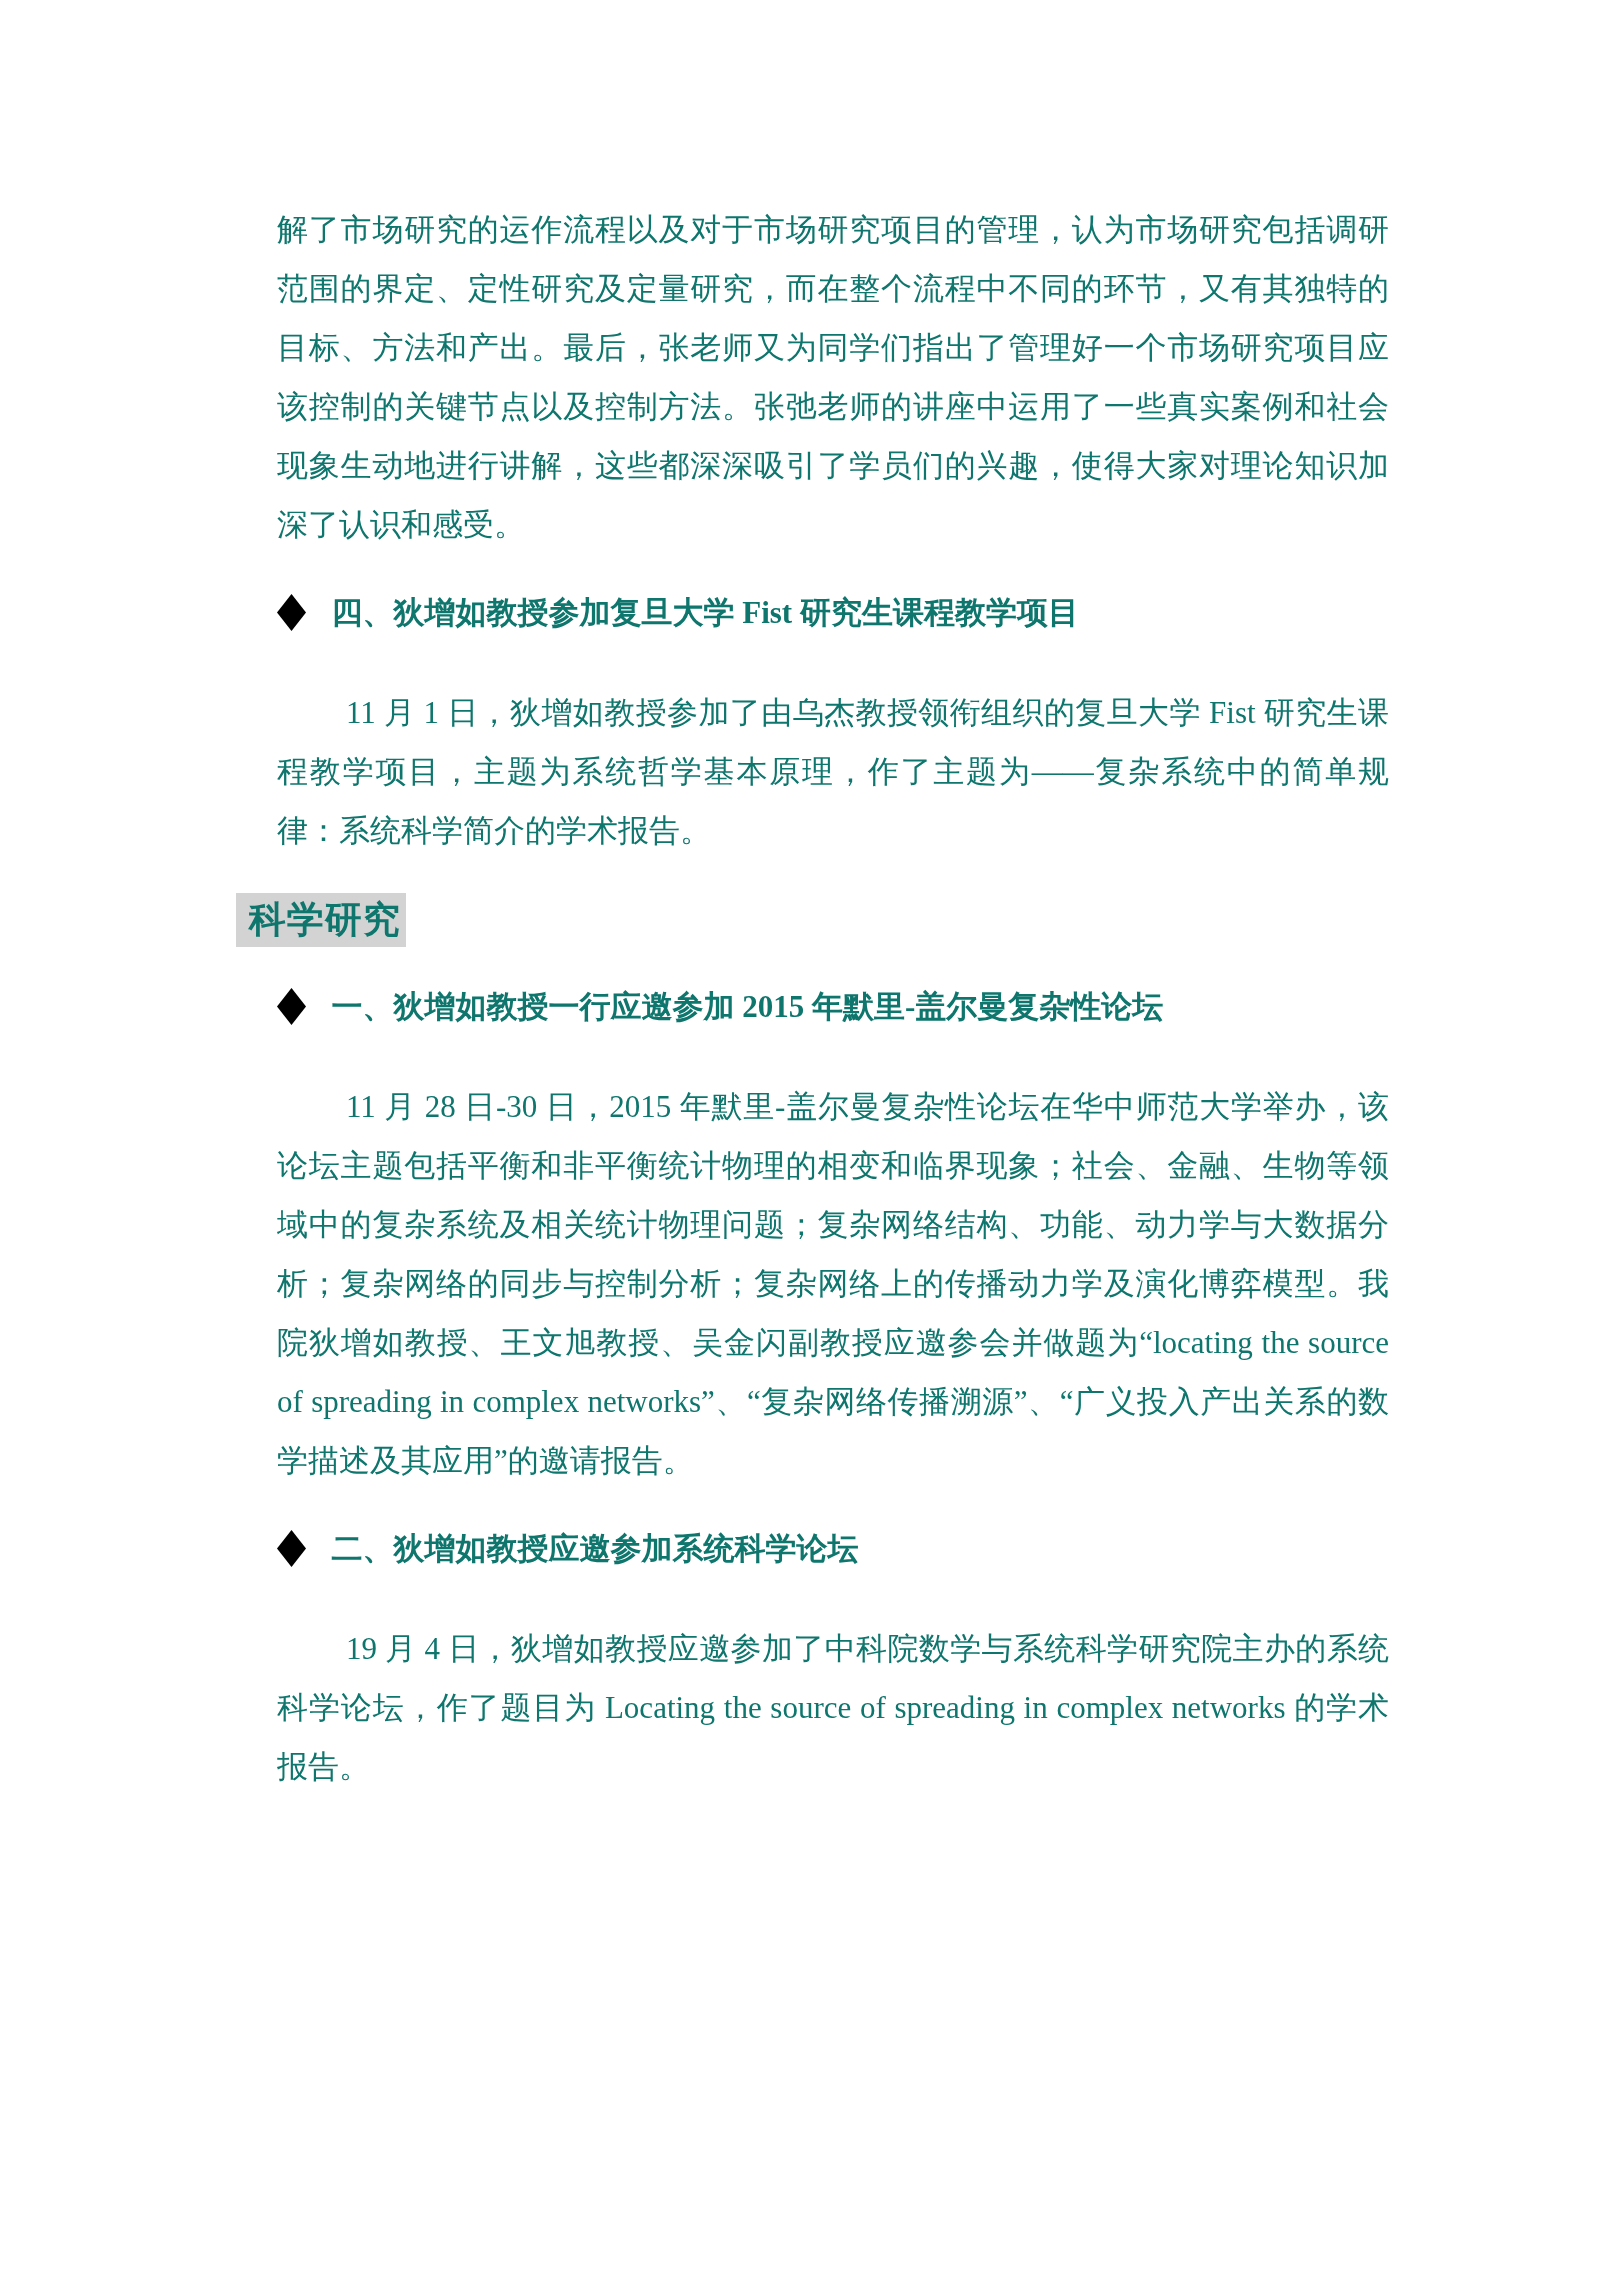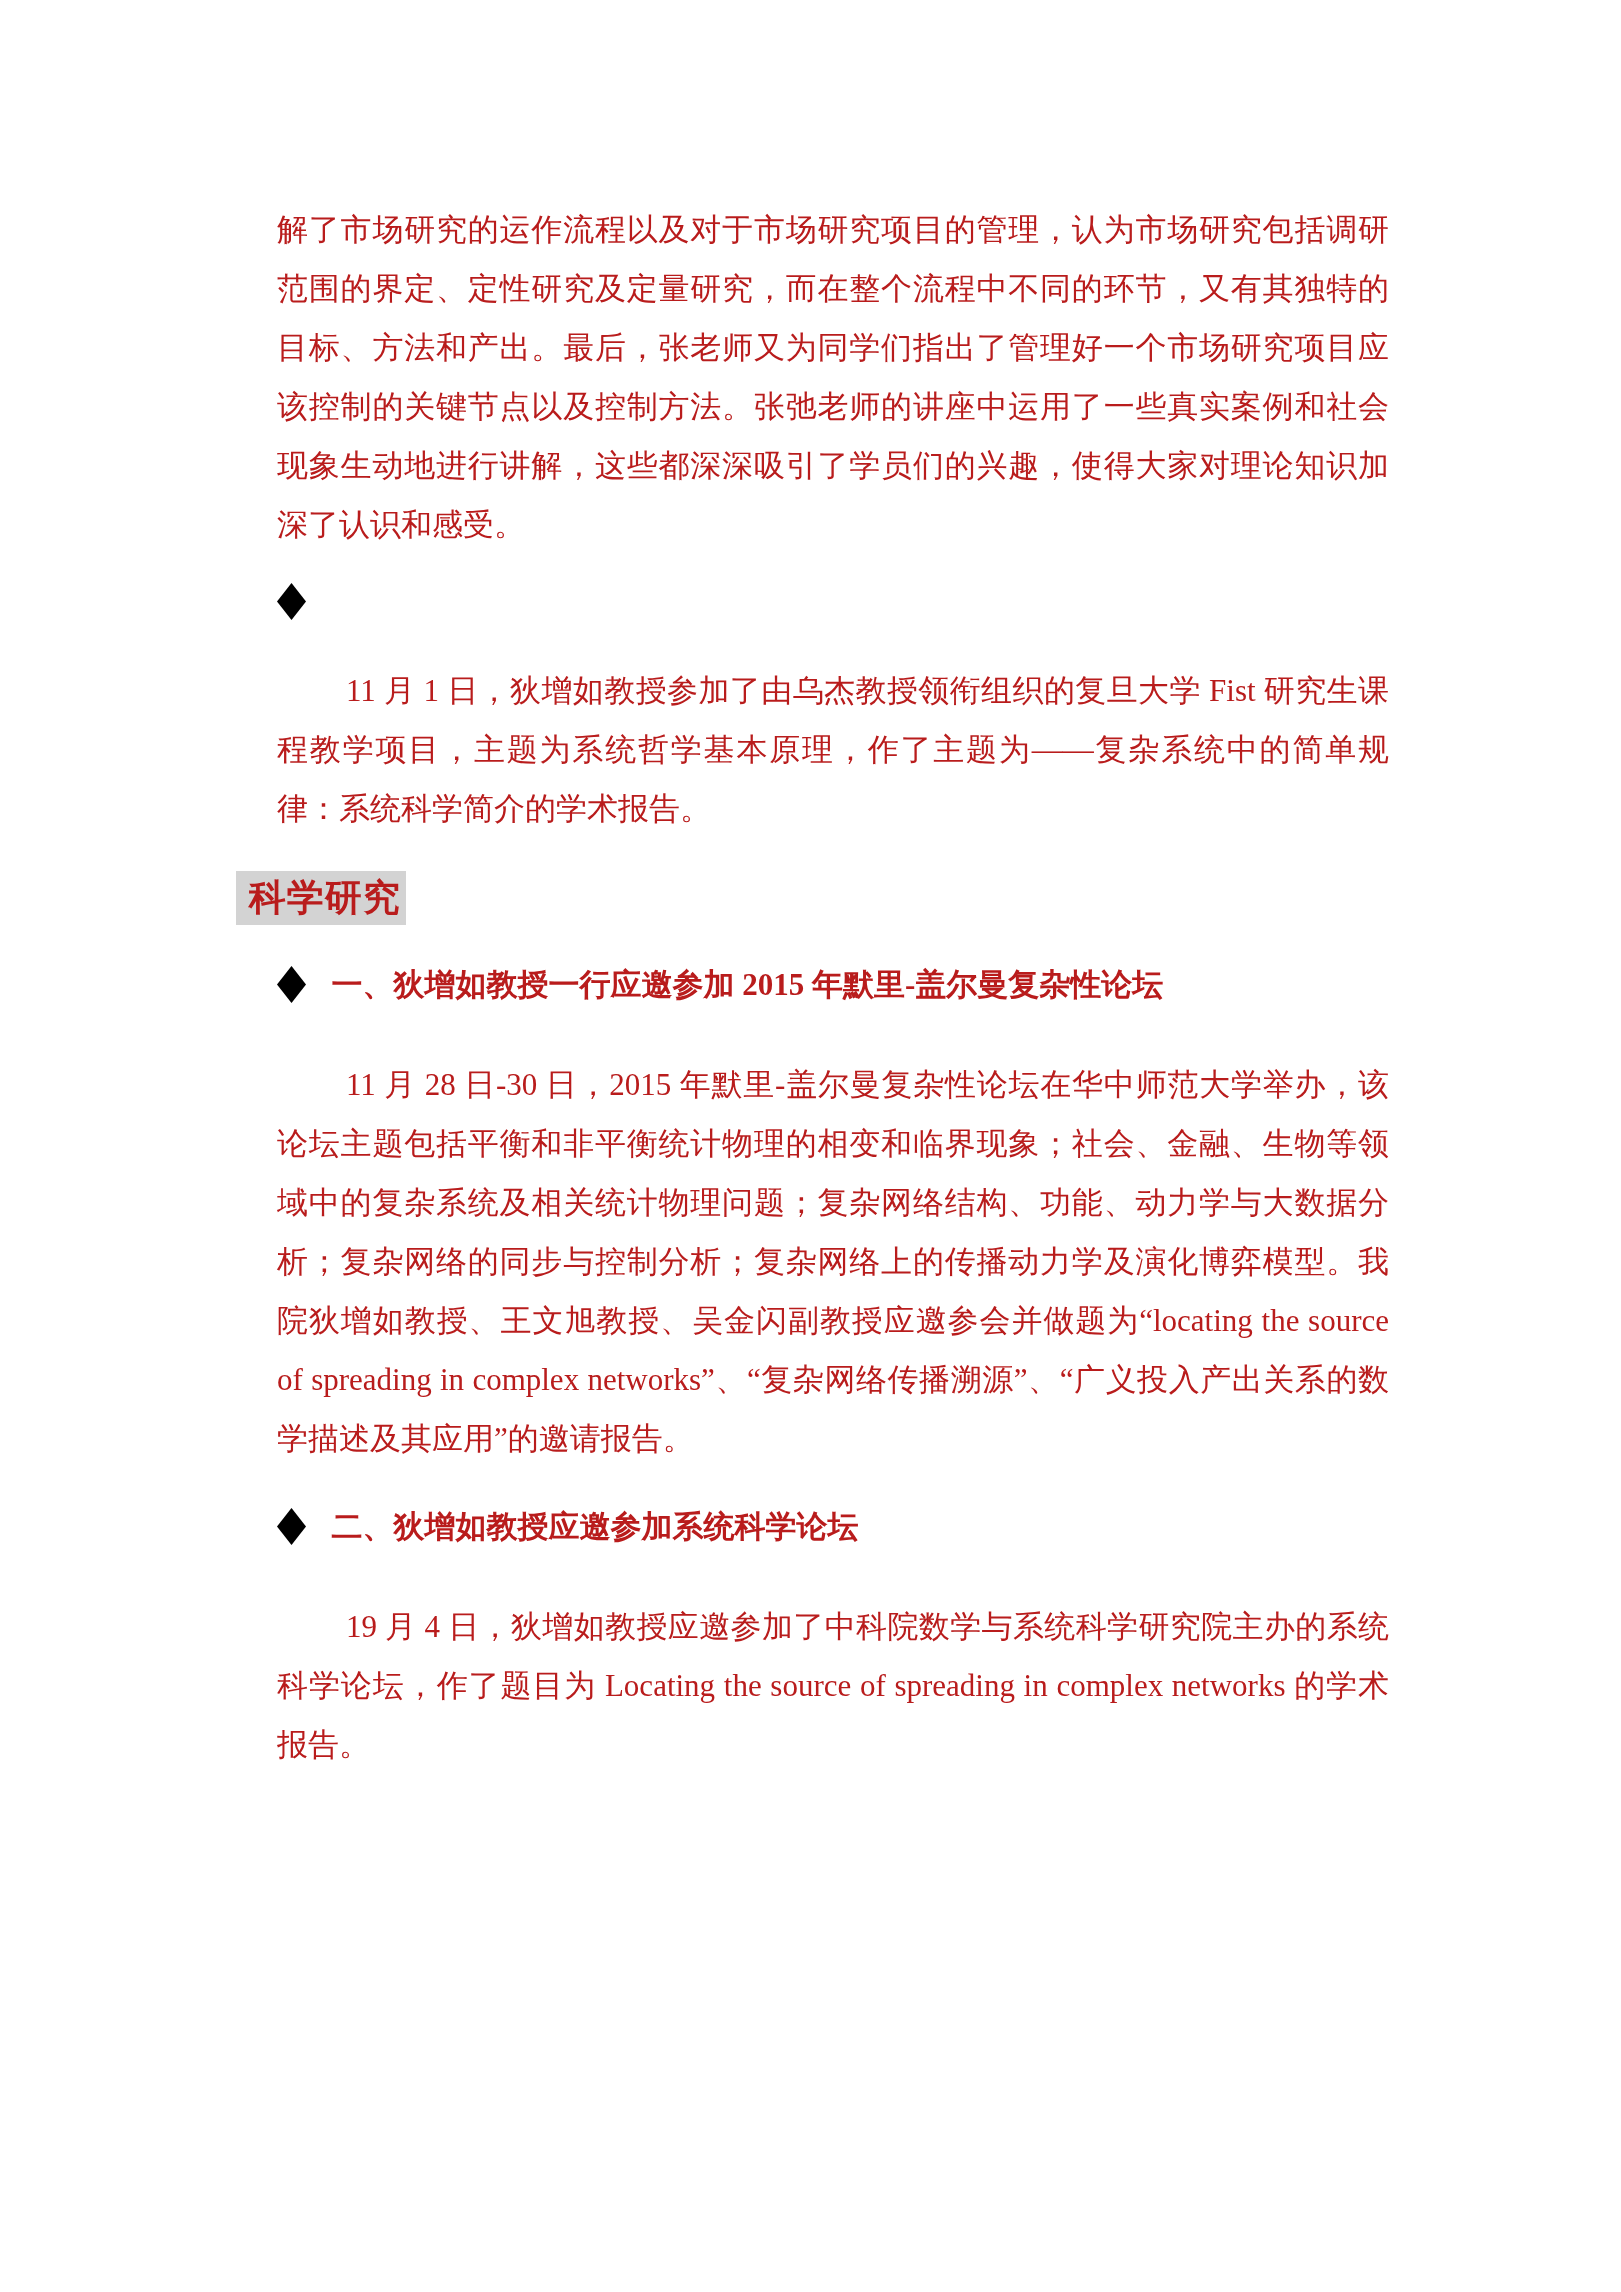--- a/index.html
+++ b/index.html
@@ -5,21 +5,21 @@
   html, body {
     margin: 0;
     padding: 0;
     background: #ffffff;
   }
   .page {
     position: relative;
     width: 1621px;
     height: 2293px;
     background: #ffffff;
-    color: #b91c1c;
+    color: #0f766e;
     font-family: "Liberation Serif", "DejaVu Serif", serif;
     overflow: hidden;
   }
   .content {
     position: absolute;
     left: 277px;
     top: 200px;
     width: 1112px;
   }
   .para {
@@ -81,20 +81,21 @@
 </head>
 <body>
 
 <div class="page">
   <div class="content">
 
     <p class="para">解了市场研究的运作流程以及对于市场研究项目的管理，认为市场研究包括调研范围的界定、定性研究及定量研究，而在整个流程中不同的环节，又有其独特的目标、方法和产出。最后，张老师又为同学们指出了管理好一个市场研究项目应该控制的关键节点以及控制方法。张弛老师的讲座中运用了一些真实案例和社会现象生动地进行讲解，这些都深深吸引了学员们的兴趣，使得大家对理论知识加深了认识和感受。</p>
 
     <div class="dheading">
       <span class="diamond"></span>
+      <span>四、狄增如教授参加复旦大学 Fist 研究生课程教学项目</span>
     </div>
 
     <p class="para indent">11 月 1 日，狄增如教授参加了由乌杰教授领衔组织的复旦大学 Fist 研究生课程教学项目，主题为系统哲学基本原理，作了主题为——复杂系统中的简单规律：系统科学简介的学术报告。</p>
 
     <h2 class="sheading">科学研究</h2>
 
     <div class="dheading">
       <span class="diamond"></span>
       <span>一、狄增如教授一行应邀参加 2015 年默里-盖尔曼复杂性论坛</span>
     </div>

